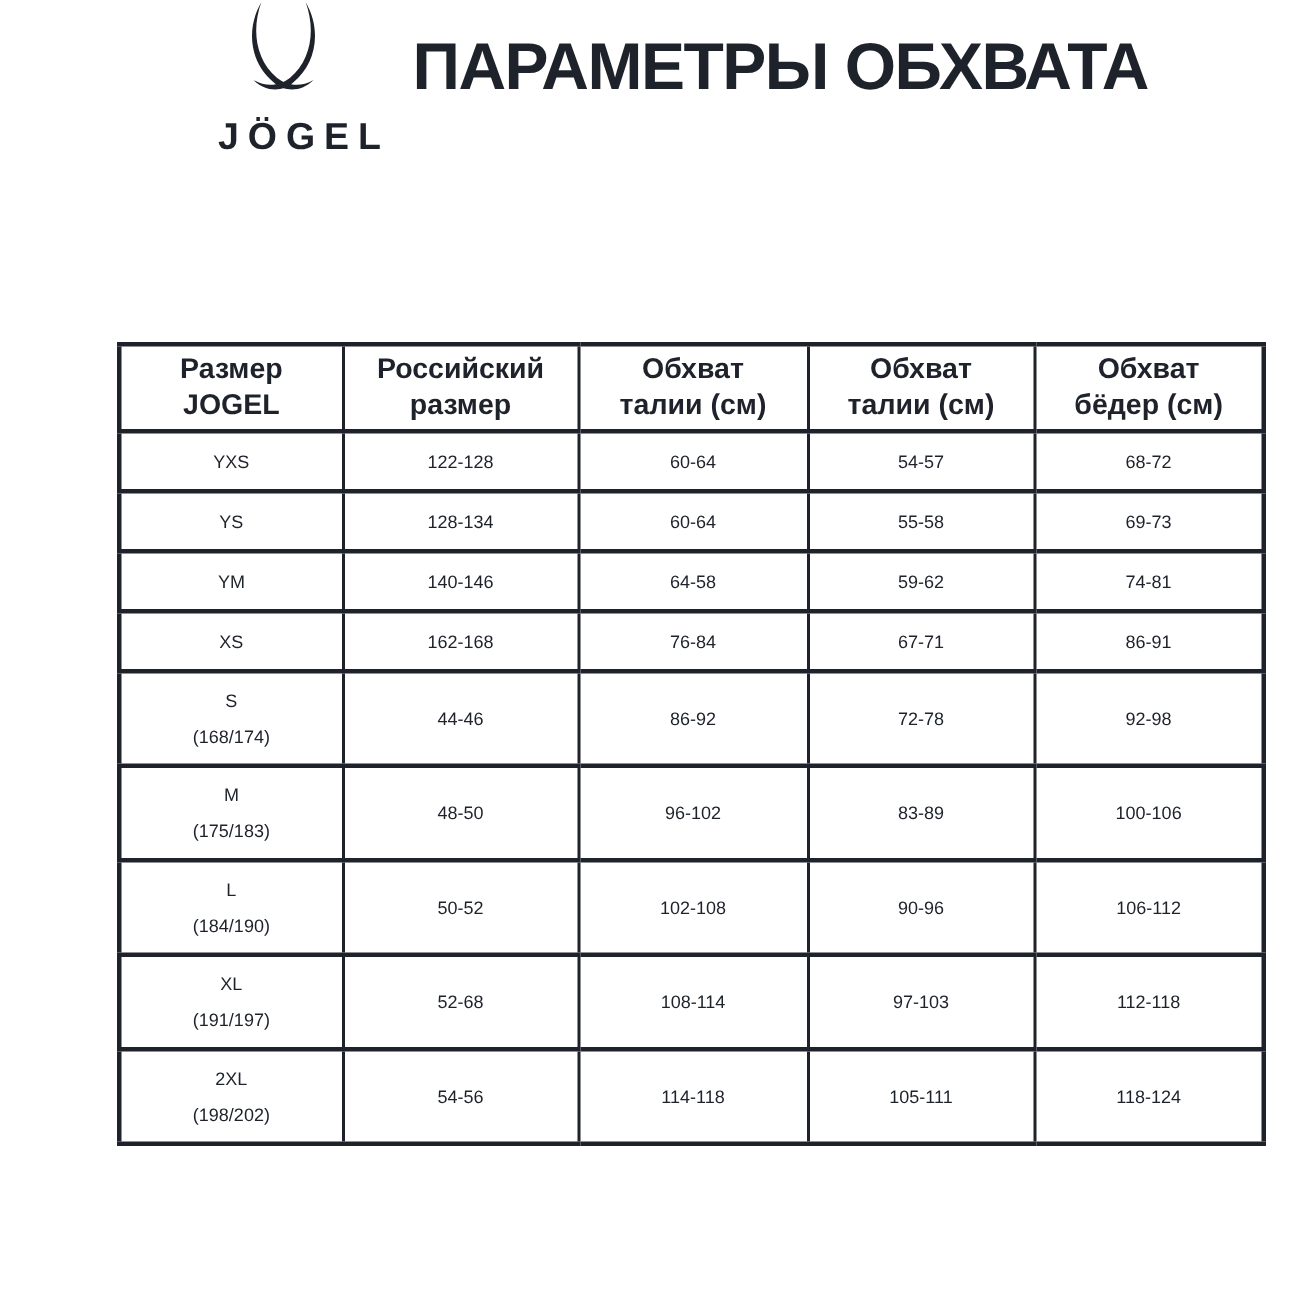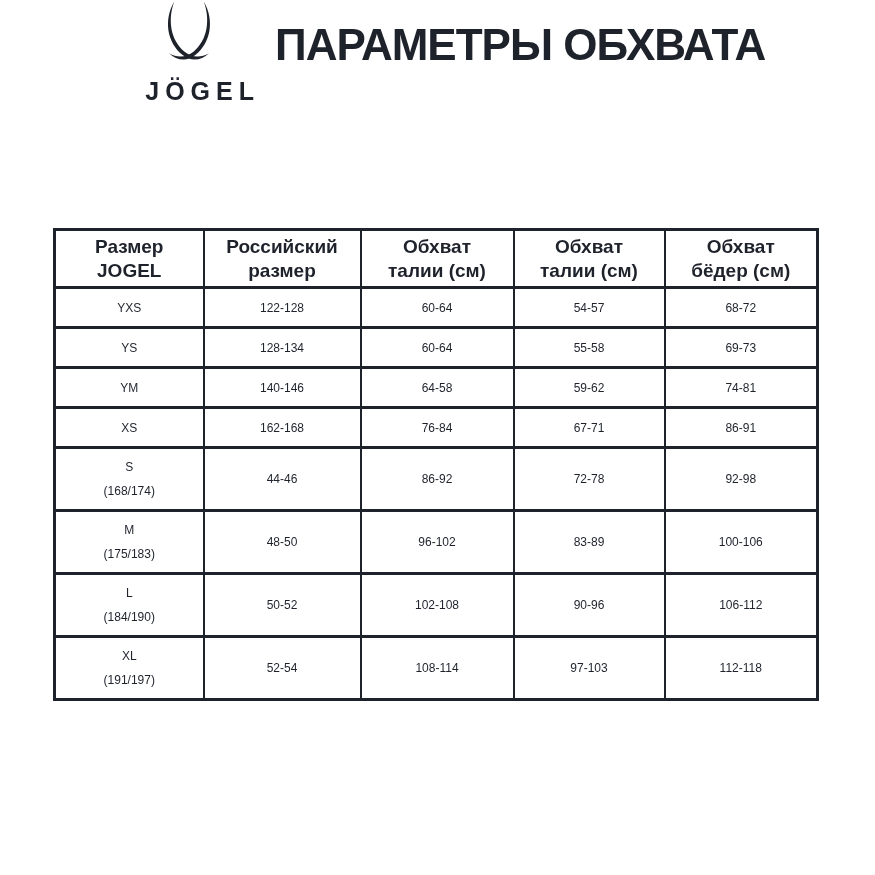--- a/index.html
+++ b/index.html
@@ -31,21 +31,21 @@
     width: 470px;
     text-align: center;
     font-size: 44px; font-weight: 700;
     line-height: 49px;
     letter-spacing: -1px;
     white-space: nowrap;
   }
   table.size-table {
     border-collapse: collapse;
     table-layout: fixed;
-    margin-left: 53px;
+    margin-left: 78px;
     width: 763px;
     border: 3px solid var(--ink);
   }
   .size-table th, .size-table td {
     border: 2px solid var(--ink);
     border-top-width: 3px;
     border-bottom-width: 3px;
     text-align: center;
     vertical-align: middle;
     padding: 0;
@@ -184,21 +184,31 @@
     <td>102-108</td>
     <td>90-96</td>
     <td>106-112</td>
   </tr>
 
   <tr class="double">
     <td>
       <div class="l1">XL</div>
       <div class="l2">(191/197)</div>
     </td>
-    <td>52-54</td>
+    <td>52-68</td>
     <td>108-114</td>
     <td>97-103</td>
     <td>112-118</td>
   </tr>
 
+  <tr class="double">
+    <td>
+      <div class="l1">2XL</div>
+      <div class="l2">(198/202)</div>
+    </td>
+    <td>54-56</td>
+    <td>114-118</td>
+    <td>105-111</td>
+    <td>118-124</td>
+  </tr>
 
 </tbody>
 </table>
 
 </body></html>

